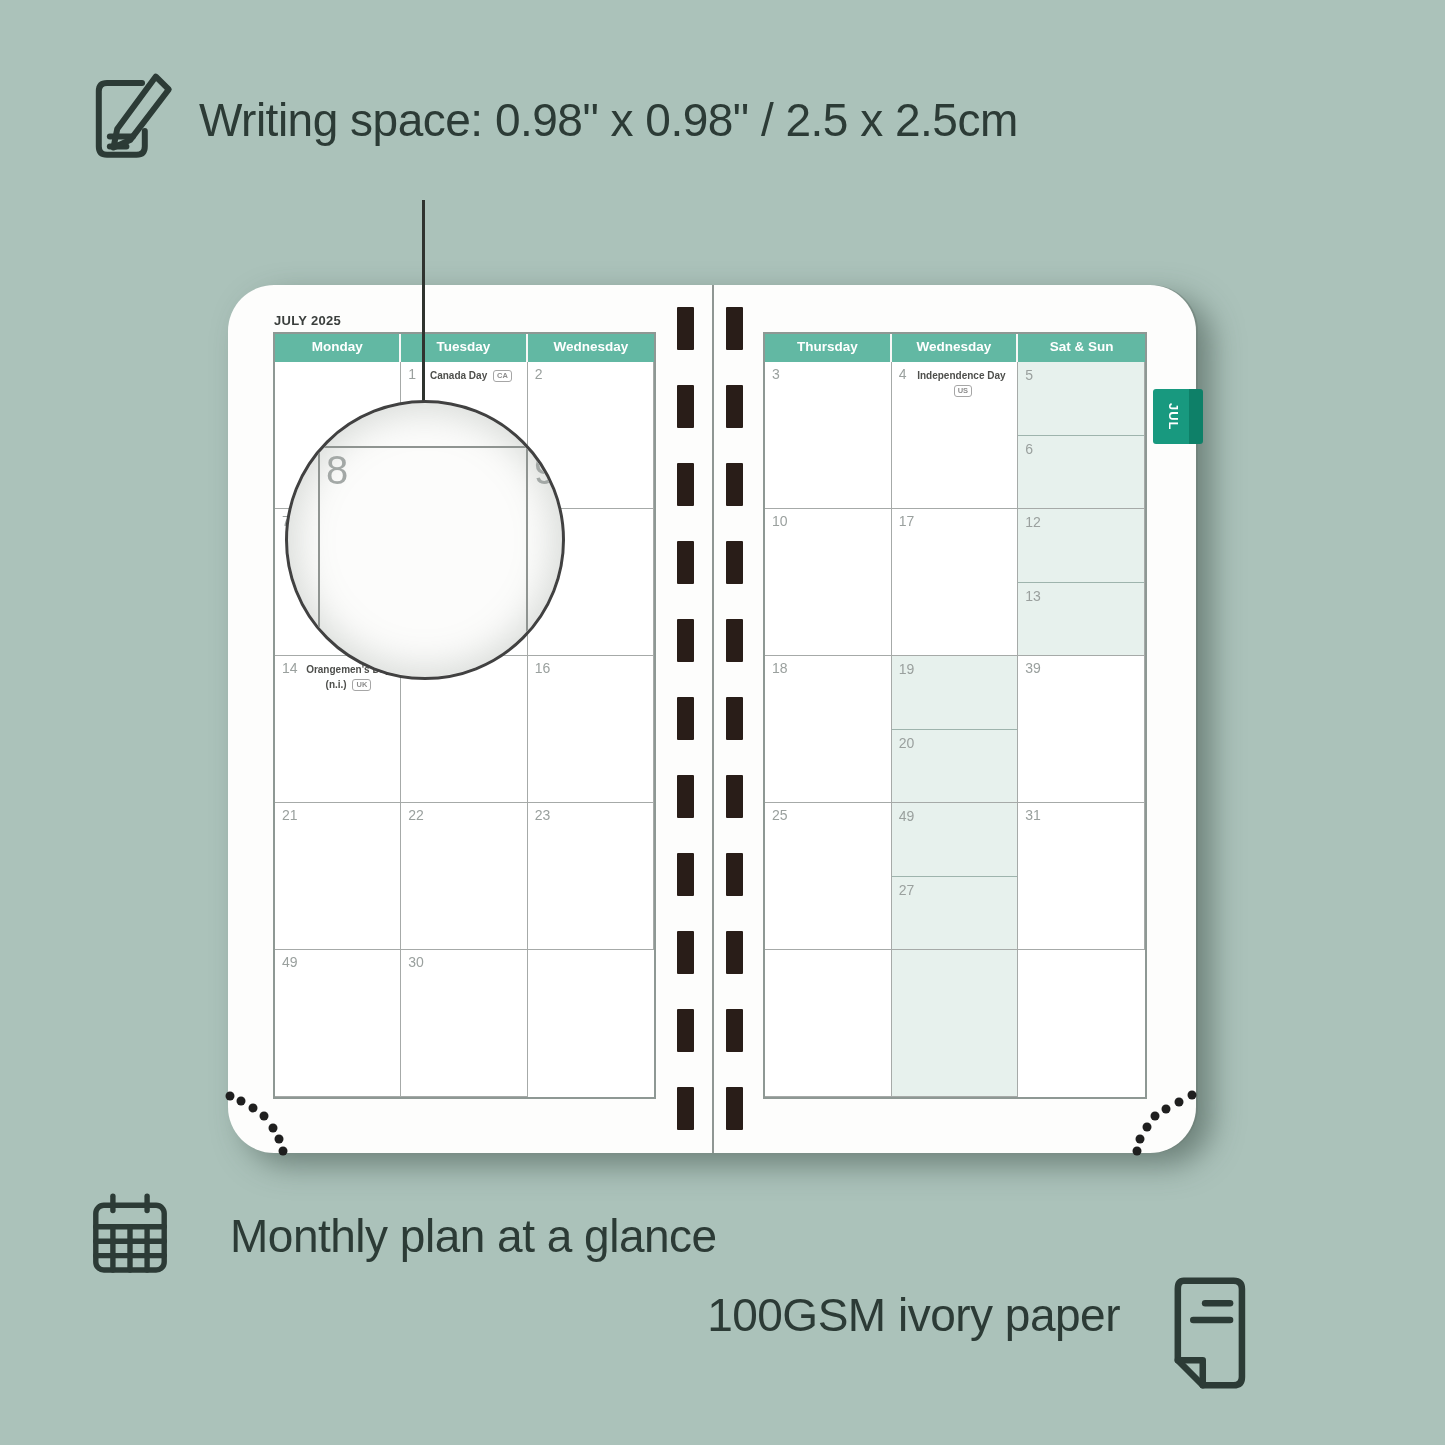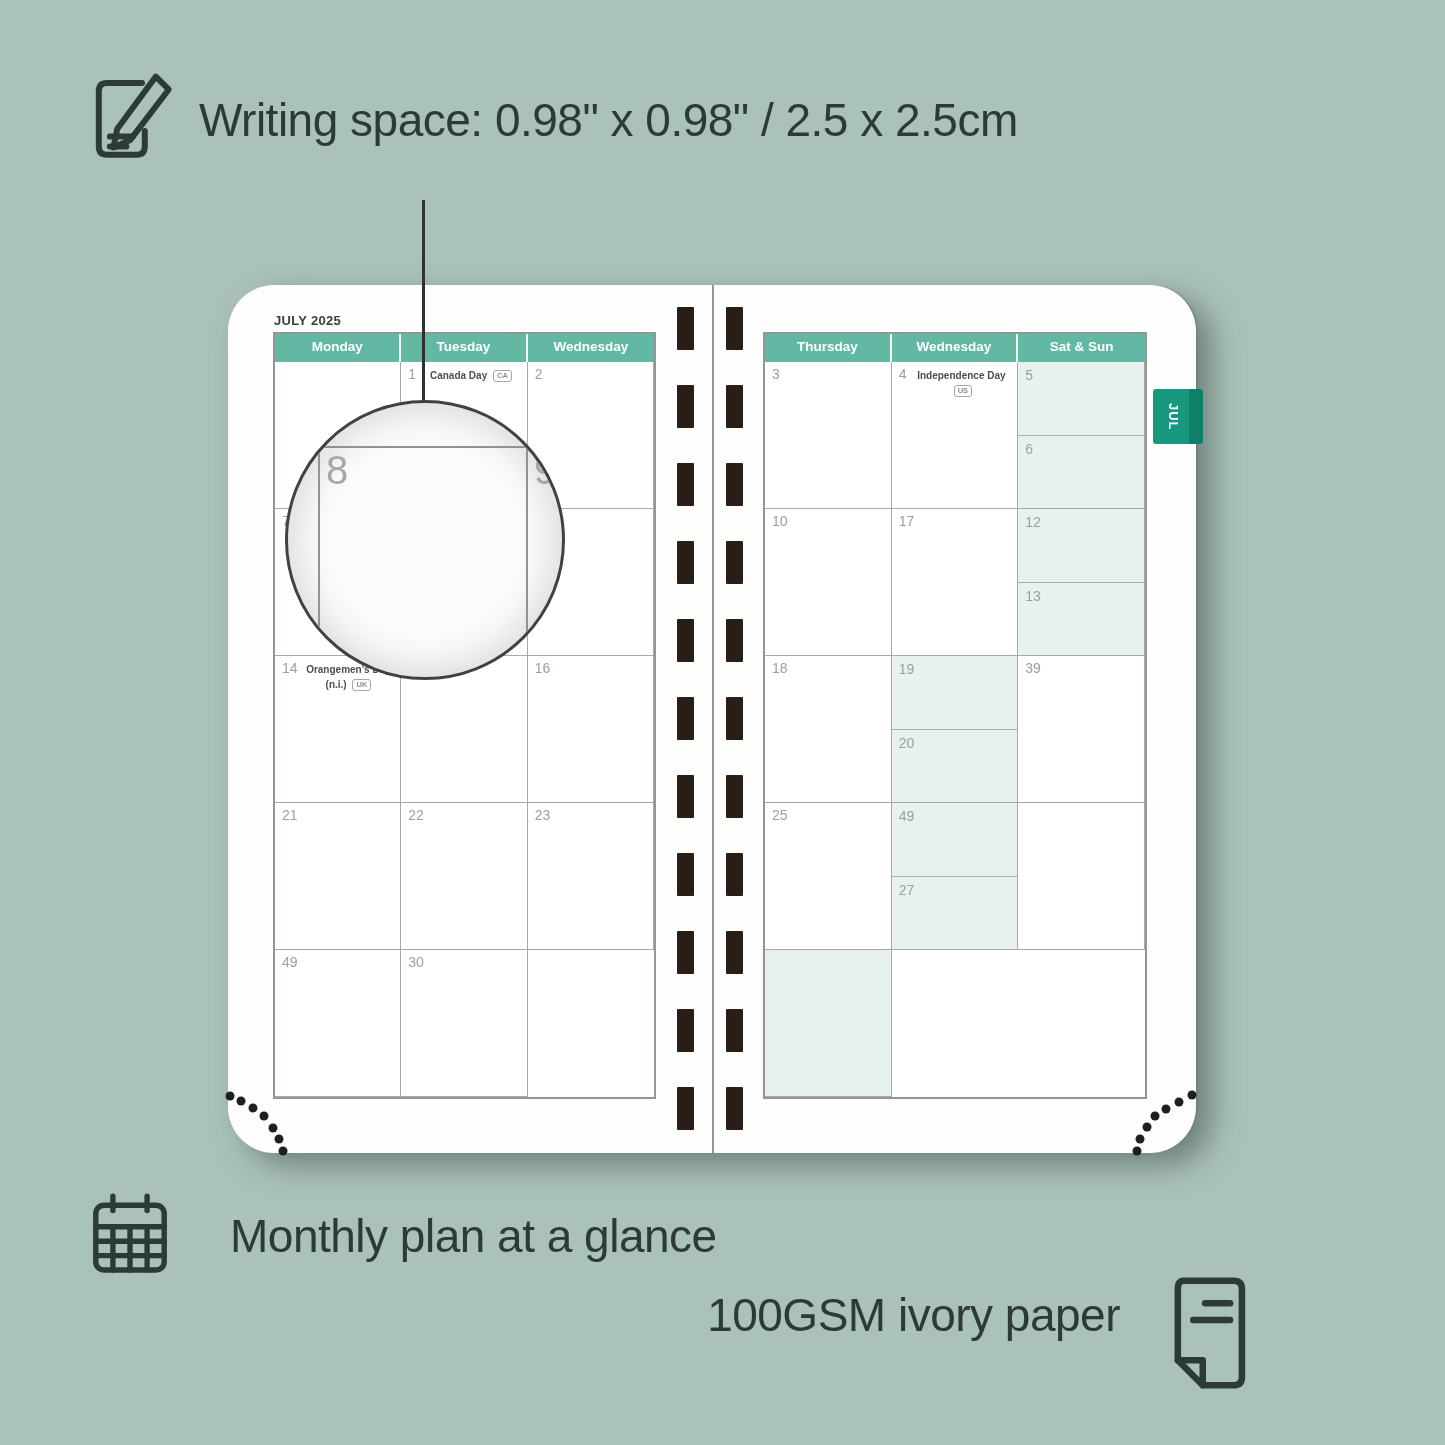--- a/index.html
+++ b/index.html
@@ -223,20 +223,25 @@
           </div>
         </div>
         <div class="cal-cell">
           <div class="cell-top">
             <span class="date-number">25</span>
           </div>
         </div>
         <div class="cal-cell weekend">
           <div class="weekend-half top"><span class="date-number">49</span></div>
           <div class="weekend-half"><span class="date-number">27</span></div>
+        </div>
+        <div class="cal-cell">
+          <div class="cell-top">
+            <span class="date-number">31</span>
+          </div>
         </div>
         <div class="cal-cell">
           <div class="cell-top">
             <span class="date-number"></span>
           </div>
         </div>
         <div class="cal-cell weekend">
           <div class="weekend-half"><span class="date-number"></span></div>
         </div>
       </div>

